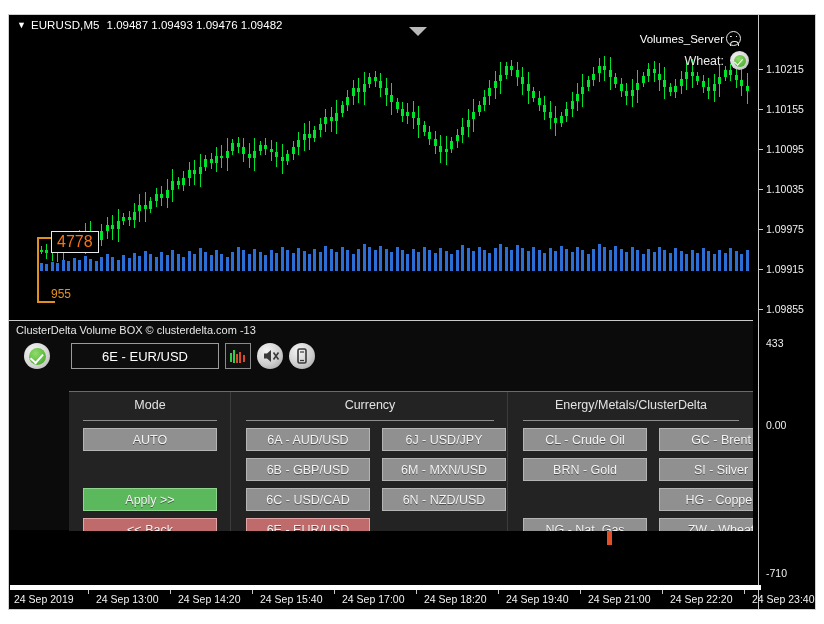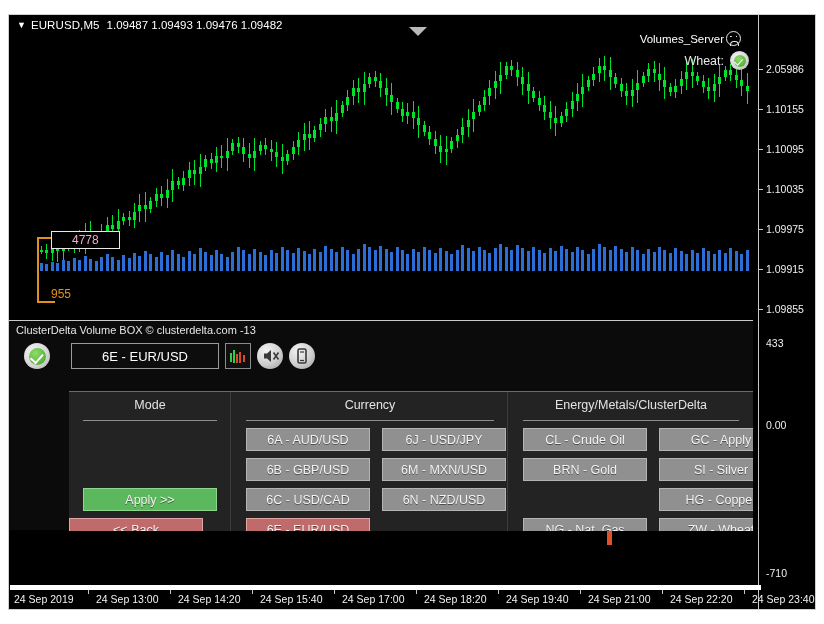--- a/index.html
+++ b/index.html
@@ -79,22 +79,22 @@
   #plot{position:absolute;left:1px;top:20px;width:751px;height:296px;overflow:hidden;}
   #sub{position:absolute;left:1px;top:317px;width:751px;height:259px;overflow:hidden;}
 
   .cdl{position:absolute;width:3px;background:#00e32a;}
   .wick{position:absolute;width:1px;background:#00e32a;}
   .vbar{position:absolute;width:3px;background:#2b6fd6;bottom:0;}
   .dbar{position:absolute;width:3px;bottom:0;}
 
   
   #marker-box{
-    position:absolute;left:42px;top:216px;padding:1px 20px;border:1px solid #e9e9e9;
-    color:#f9a8d4;font-size:12px;background:#000000;
+    position:absolute;left:42px;top:216px;padding:1px 5px;border:1px solid #e9e9e9;
+    color:#f97316;font-size:16px;background:#000000;
   }
   #marker-955{position:absolute;left:42px;top:272px;color:#e09020;font-size:12px;}
   .bracket{position:absolute;border:2px solid #e09020;border-right:none;}
 
   
   #time-axis{
     position:absolute;left:1px;bottom:0;width:751px;height:19px;
     border-top:5px solid #ffffff;
   }
   #time-axis .tlabel{position:absolute;top:3px;color:#f2f2f2;font-size:10.5px;white-space:nowrap;}
@@ -567,21 +567,21 @@
         <div class="dbar" style="left: 46px; height: 8px; background: rgb(47, 209, 74); bottom: 200px; width: 5px;"></div>
         <div class="dbar" style="left: 490px; height: 12px; background: rgb(73, 196, 74); bottom: 200px; width: 5px;"></div>
         <div class="dbar" style="left: 575px; height: 26px; background: rgb(73, 196, 74); bottom: 200px; width: 5px;"></div>
         <div class="dbar" style="left: 635px; height: 34px; background: rgb(73, 196, 74); bottom: 200px; width: 5px;"></div>
         <div class="dbar" style="left: 597px; height: 44px; background: rgb(224, 81, 42); bottom: 46px; width: 5px;"></div>
       </div>
 
     <div class="axis-vline" style="right:56px;"></div>
     <div id="price-axis">
         <div class="tick" style="top: 54px;"></div>
-        <div class="plabel" style="top: 48px;">2.05986</div>
+        <div class="plabel" style="top: 48px;">1.10215</div>
         <div class="tick" style="top: 94px;"></div>
         <div class="plabel" style="top: 88px;">1.10155</div>
         <div class="tick" style="top: 134px;"></div>
         <div class="plabel" style="top: 128px;">1.10095</div>
         <div class="tick" style="top: 174px;"></div>
         <div class="plabel" style="top: 168px;">1.10035</div>
         <div class="tick" style="top: 214px;"></div>
         <div class="plabel" style="top: 208px;">1.09975</div>
         <div class="tick" style="top: 254px;"></div>
         <div class="plabel" style="top: 248px;">1.09915</div>
@@ -641,39 +641,40 @@
         <svg width="26" height="26" viewBox="0 0 26 26" aria-hidden="true">
           <rect x="9" y="6" width="8" height="14" rx="1.5" fill="none" stroke="#3a3a3a" stroke-width="1.6"></rect>
           <line x1="11" y1="9" x2="15" y2="9" stroke="#3a3a3a" stroke-width="1.2"></line>
           <line x1="11" y1="17.5" x2="15" y2="17.5" stroke="#3a3a3a" stroke-width="1.2"></line>
         </svg>
       </div>
 
       <div id="dropdown">
           <div class="col-head" style="left: 0px; width: 162px;">Mode</div>
           <div class="col-rule" style="left: 14px; width: 134px;"></div>
+          <div class="opt" style="left: 14px; width: 134px; top: 36px;">AUTO</div>
           <div class="opt green" style="left: 14px; width: 134px; top: 96px;">Apply &gt;&gt;</div>
-          <div class="opt red" style="left: 0; width: 134px; top: 126px;">&lt;&lt; Back</div>
+          <div class="opt red" style="left: 14px; width: 134px; top: 126px;">&lt;&lt; Back</div>
           <div class="col-head" style="left: 163px; width: 276px;">Currency</div>
           <div class="col-rule" style="left: 177px; width: 248px;"></div>
           <div class="vsep" style="left: 161px;"></div>
           <div class="opt" style="left: 177px; width: 124px; top: 36px;">6A - AUD/USD</div>
           <div class="opt" style="left: 177px; width: 124px; top: 66px;">6B - GBP/USD</div>
           <div class="opt" style="left: 177px; width: 124px; top: 96px;">6C - USD/CAD</div>
           <div class="opt sel" style="left: 177px; width: 124px; top: 126px;">6E - EUR/USD</div>
           <div class="opt" style="left: 313px; width: 124px; top: 36px;">6J - USD/JPY</div>
           <div class="opt" style="left: 313px; width: 124px; top: 66px;">6M - MXN/USD</div>
           <div class="opt" style="left: 313px; width: 124px; top: 96px;">6N - NZD/USD</div>
           <div class="col-head" style="left: 440px; width: 244px;">Energy/Metals/ClusterDelta</div>
           <div class="col-rule" style="left: 454px; width: 216px;"></div>
           <div class="vsep" style="left: 438px;"></div>
           <div class="opt" style="left: 454px; width: 124px; top: 36px;">CL - Crude Oil</div>
           <div class="opt" style="left: 454px; width: 124px; top: 66px;">BRN - Gold</div>
           <div class="opt" style="left: 454px; width: 124px; top: 126px;">NG - Nat. Gas</div>
-          <div class="opt" style="left: 590px; width: 124px; top: 36px;">GC - Apply</div>
+          <div class="opt" style="left: 590px; width: 124px; top: 36px;">GC - Brent</div>
           <div class="opt" style="left: 590px; width: 124px; top: 66px;">SI - Silver</div>
           <div class="opt" style="left: 590px; width: 124px; top: 96px;">HG - Copper</div>
           <div class="opt" style="left: 590px; width: 124px; top: 126px;">ZW - Wheat</div>
         </div>
     </div>
 
   <div id="server-label"><span>Volumes_Server</span><span class="round-ico sad-ico"></span></div>
       <div id="status-row"><span>Wheat:</span><span class="check-ico"></span></div>
     </div>
 </div>

